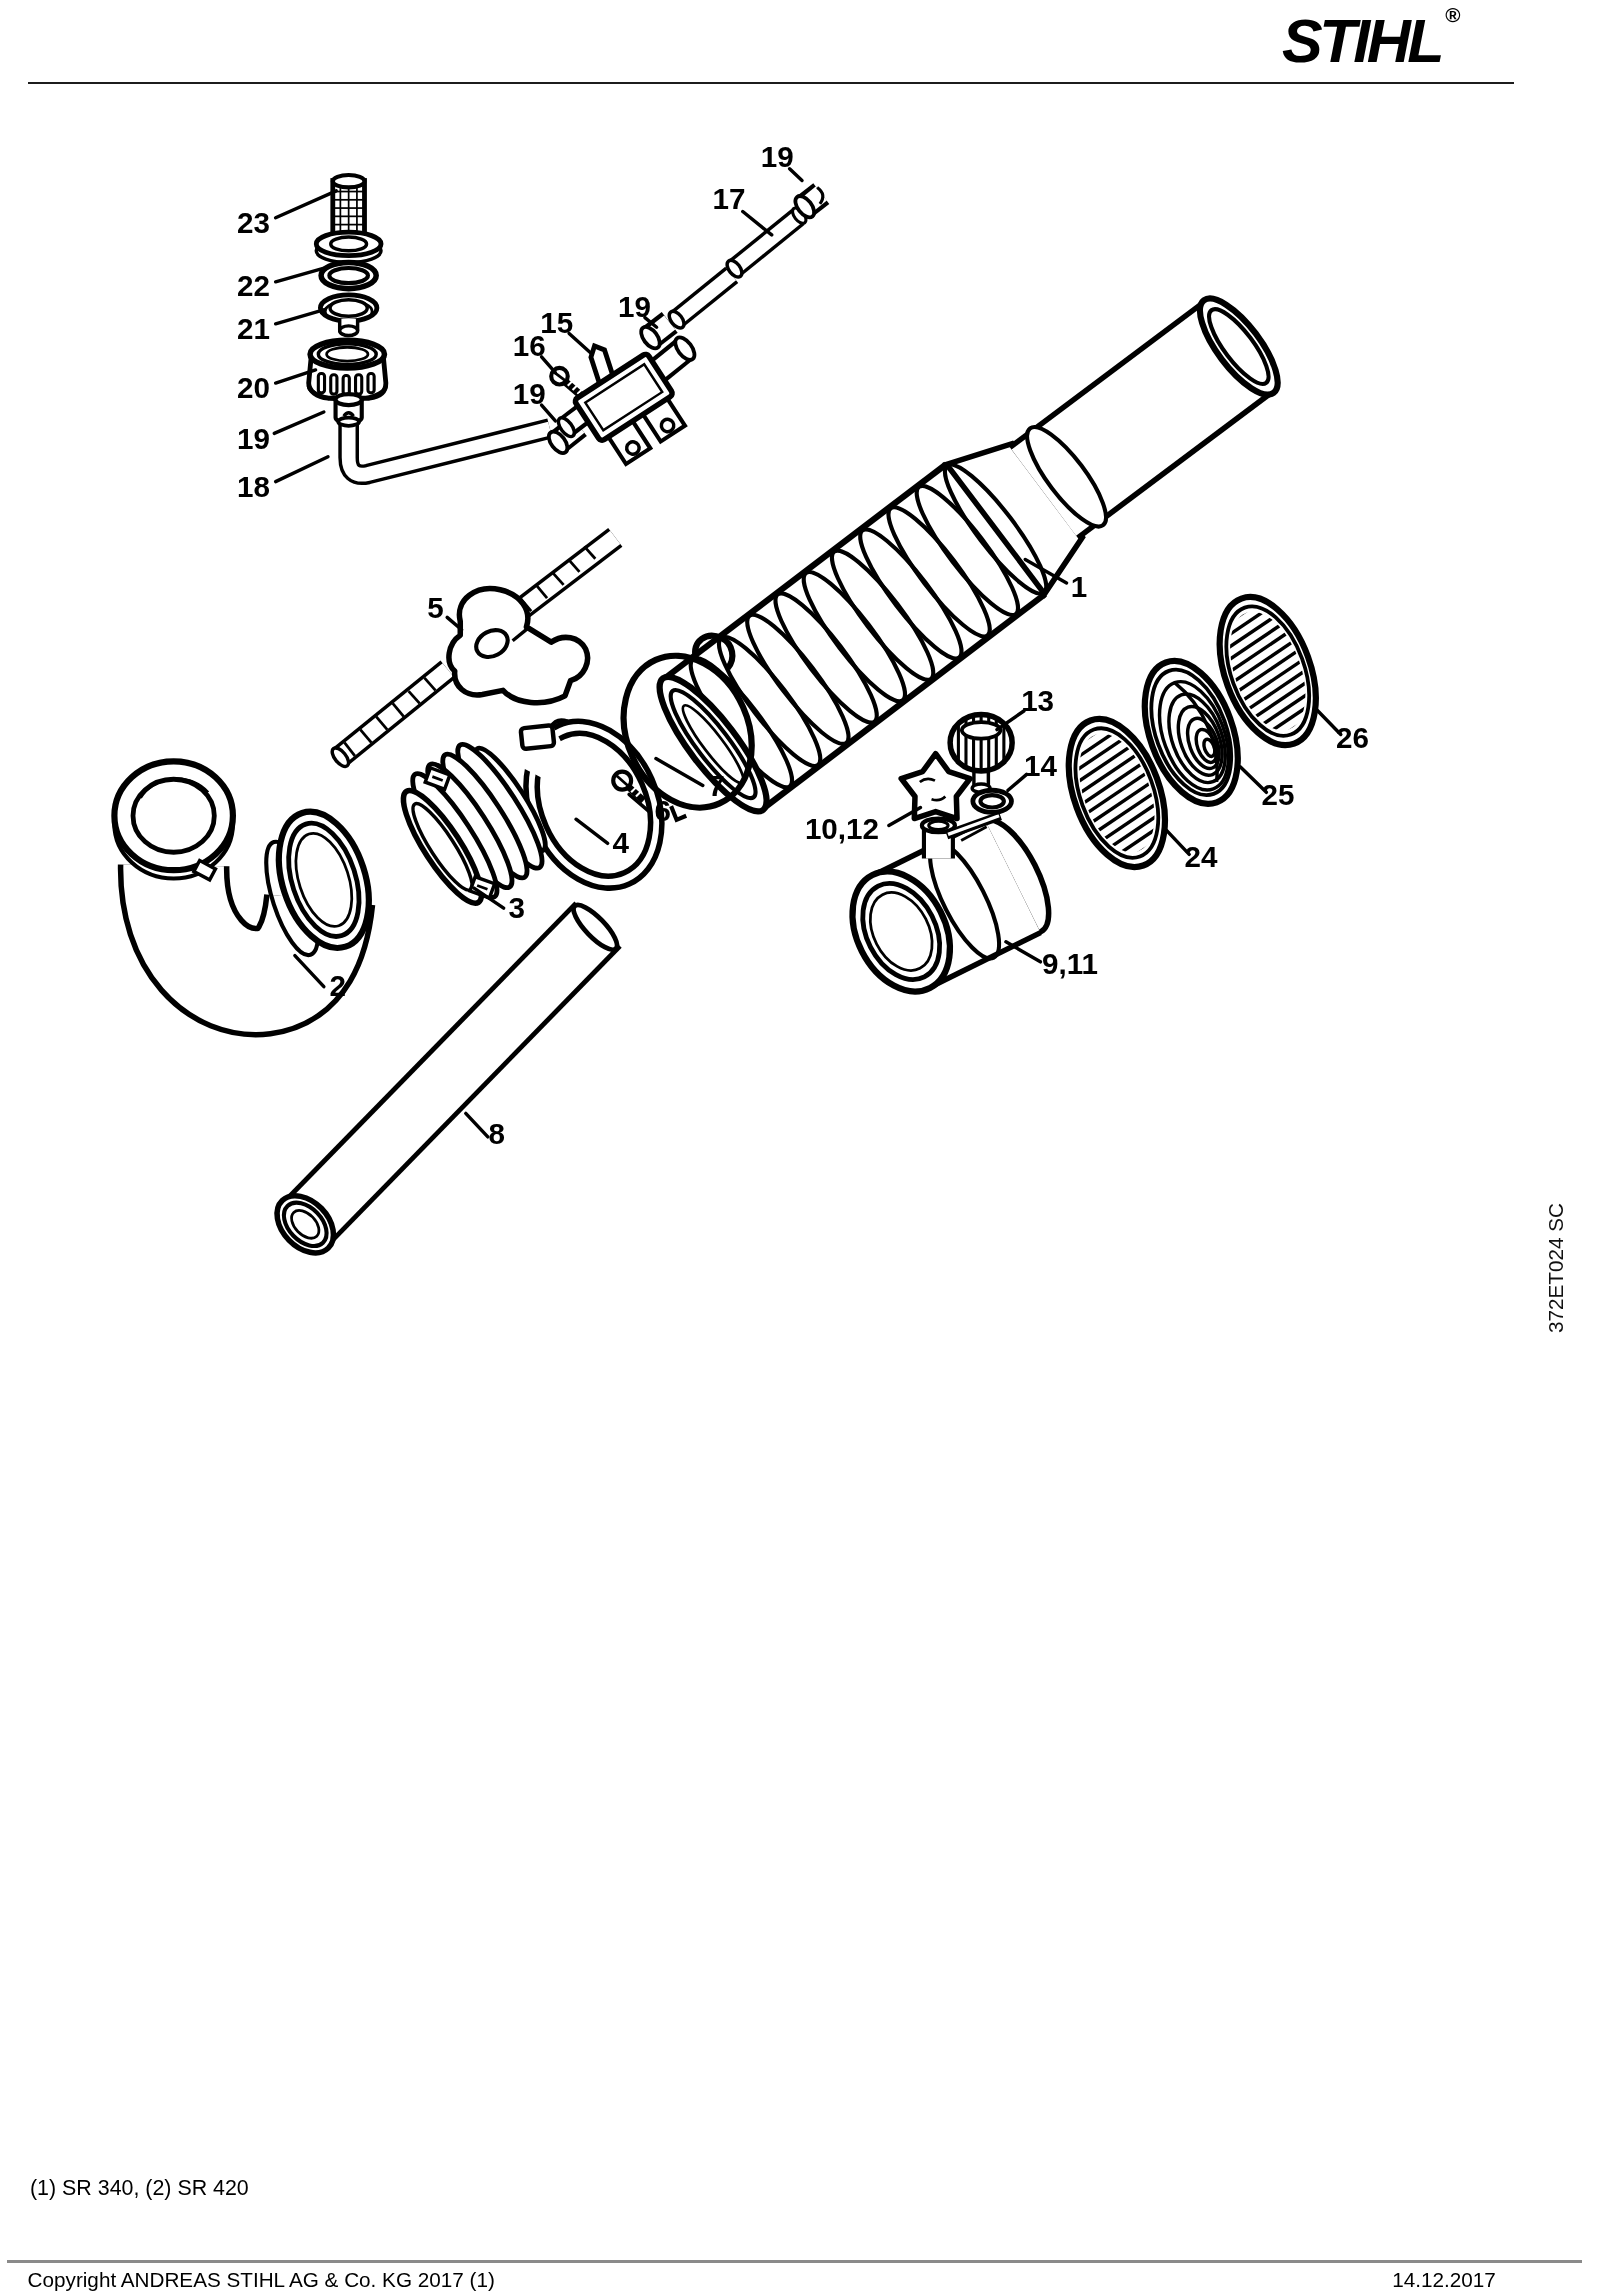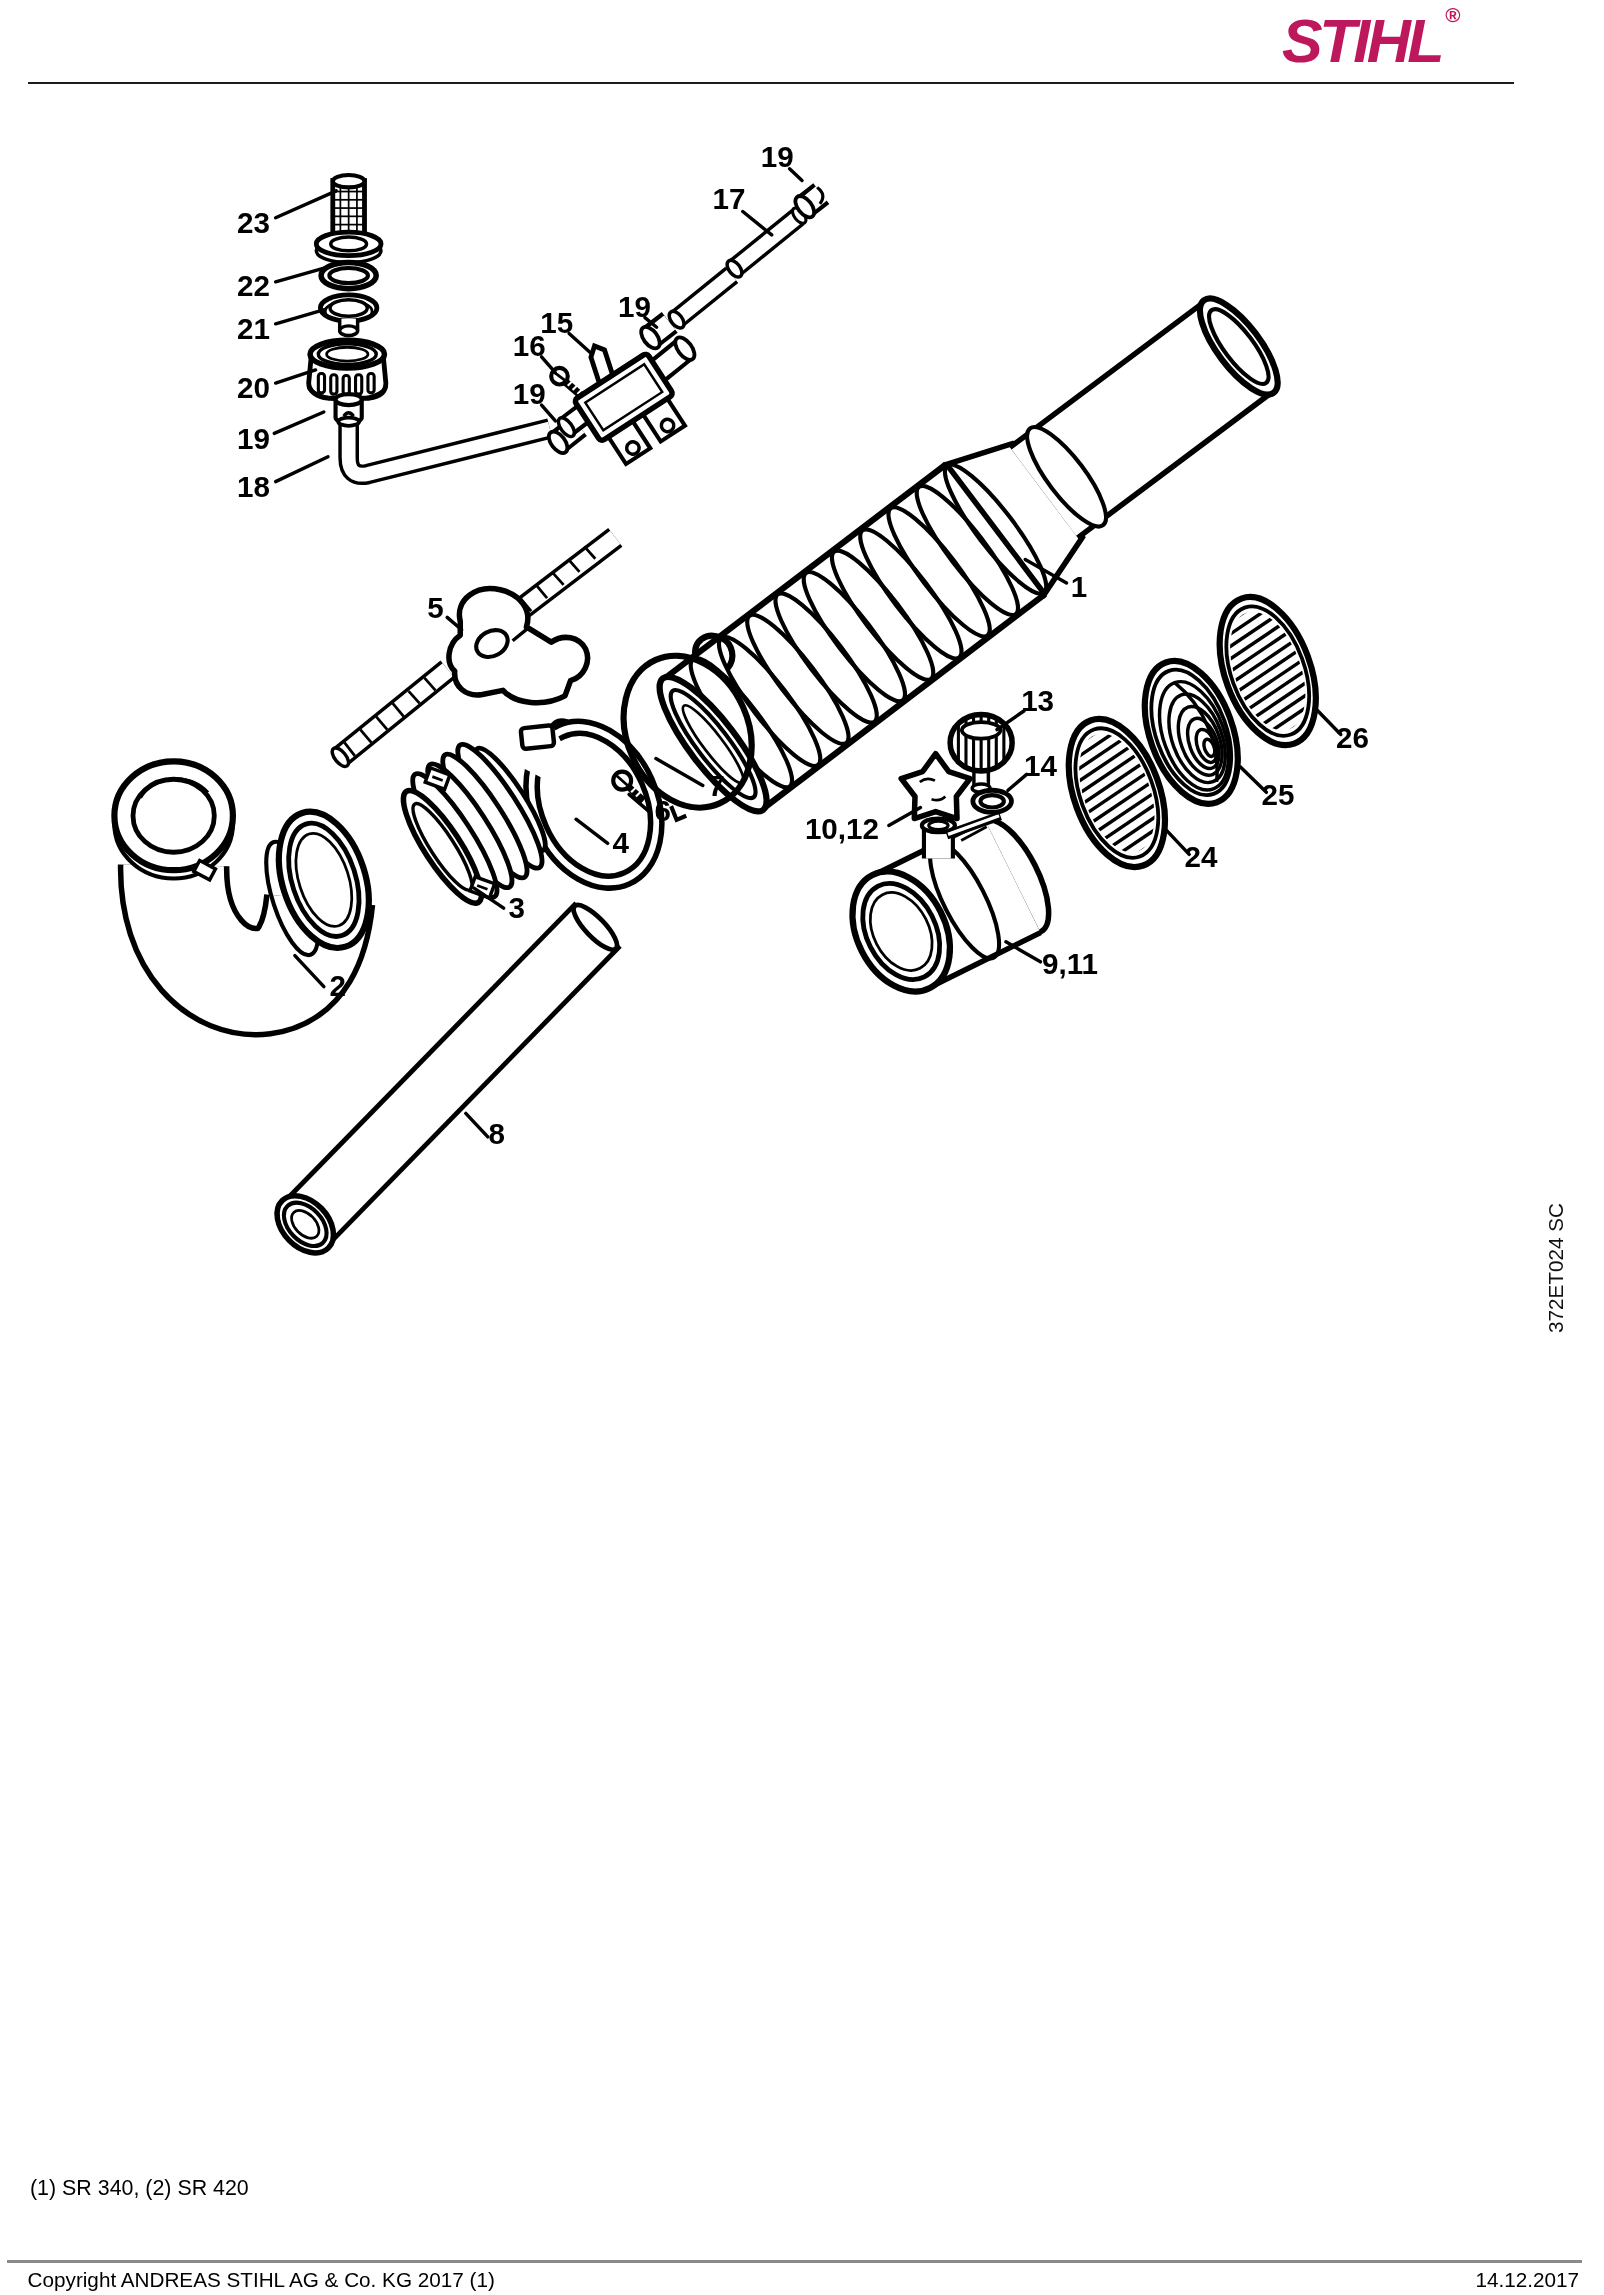--- a/index.html
+++ b/index.html
@@ -8,31 +8,31 @@
   .title{position:absolute;left:34px;top:44px;font-size:30px;font-weight:bold;letter-spacing:0.3px;white-space:nowrap;}
   .header-rule{position:absolute;left:27.6px;top:82px;width:1486px;height:2.1px;background:#1c1c1c;}
   .logo{position:absolute;left:1282px;top:2.8px;font-size:61px;font-style:italic;font-weight:bold;
         letter-spacing:-3.4px;white-space:nowrap;}
   .logo .rmark{font-size:20.7px;font-style:normal;vertical-align:40px;letter-spacing:0;margin-left:4.1px;}
   .side-code{position:absolute;left:1480px;top:1256px;width:152px;text-align:center;font-size:20.7px;
         transform:rotate(-90deg);white-space:nowrap;color:#111;}
   .models{position:absolute;left:30px;top:2176px;font-size:21.4px;}
   .footer-rule{position:absolute;left:6.9px;top:2260px;width:1575px;height:2.8px;background:#8a8a8a;}
   .copyright{position:absolute;left:27.6px;top:2268px;font-size:20.7px;text-align:right;}
-  .date{position:absolute;left:1309px;top:2268px;width:270px;text-align:right;font-size:20.7px;}
+  .date{position:absolute;left:1309px;top:2268px;width:270px;text-align:center;font-size:20.7px;}
   svg.diagram{position:absolute;left:0;top:0;}
   svg .callout{font-family:"Liberation Sans",sans-serif;font-size:43px;font-weight:bold;text-anchor:middle;}
   svg .leader{stroke:#000;stroke-width:5;stroke-linecap:round;}
 </style>
 </head>
 <body>
 
 <div class="page">
 
-  <div class="logo" style="color: #be185d;"><span>STIHL</span><span class="rmark">®</span></div>
+  <div class="logo" style="color: #000000;"><span>STIHL</span><span class="rmark">®</span></div>
   <div class="header-rule"></div>
 
   <svg class="diagram" width="1604" height="2295" viewBox="0 0 2328 3331" xmlns="http://www.w3.org/2000/svg">
     <defs>
       <clipPath id="sclip">
           <ellipse cx="0" cy="0" rx="48" ry="90"></ellipse>
         </clipPath>
       <clipPath id="kclip">
           <ellipse cx="0" cy="0" rx="42" ry="38"></ellipse>
         </clipPath>

